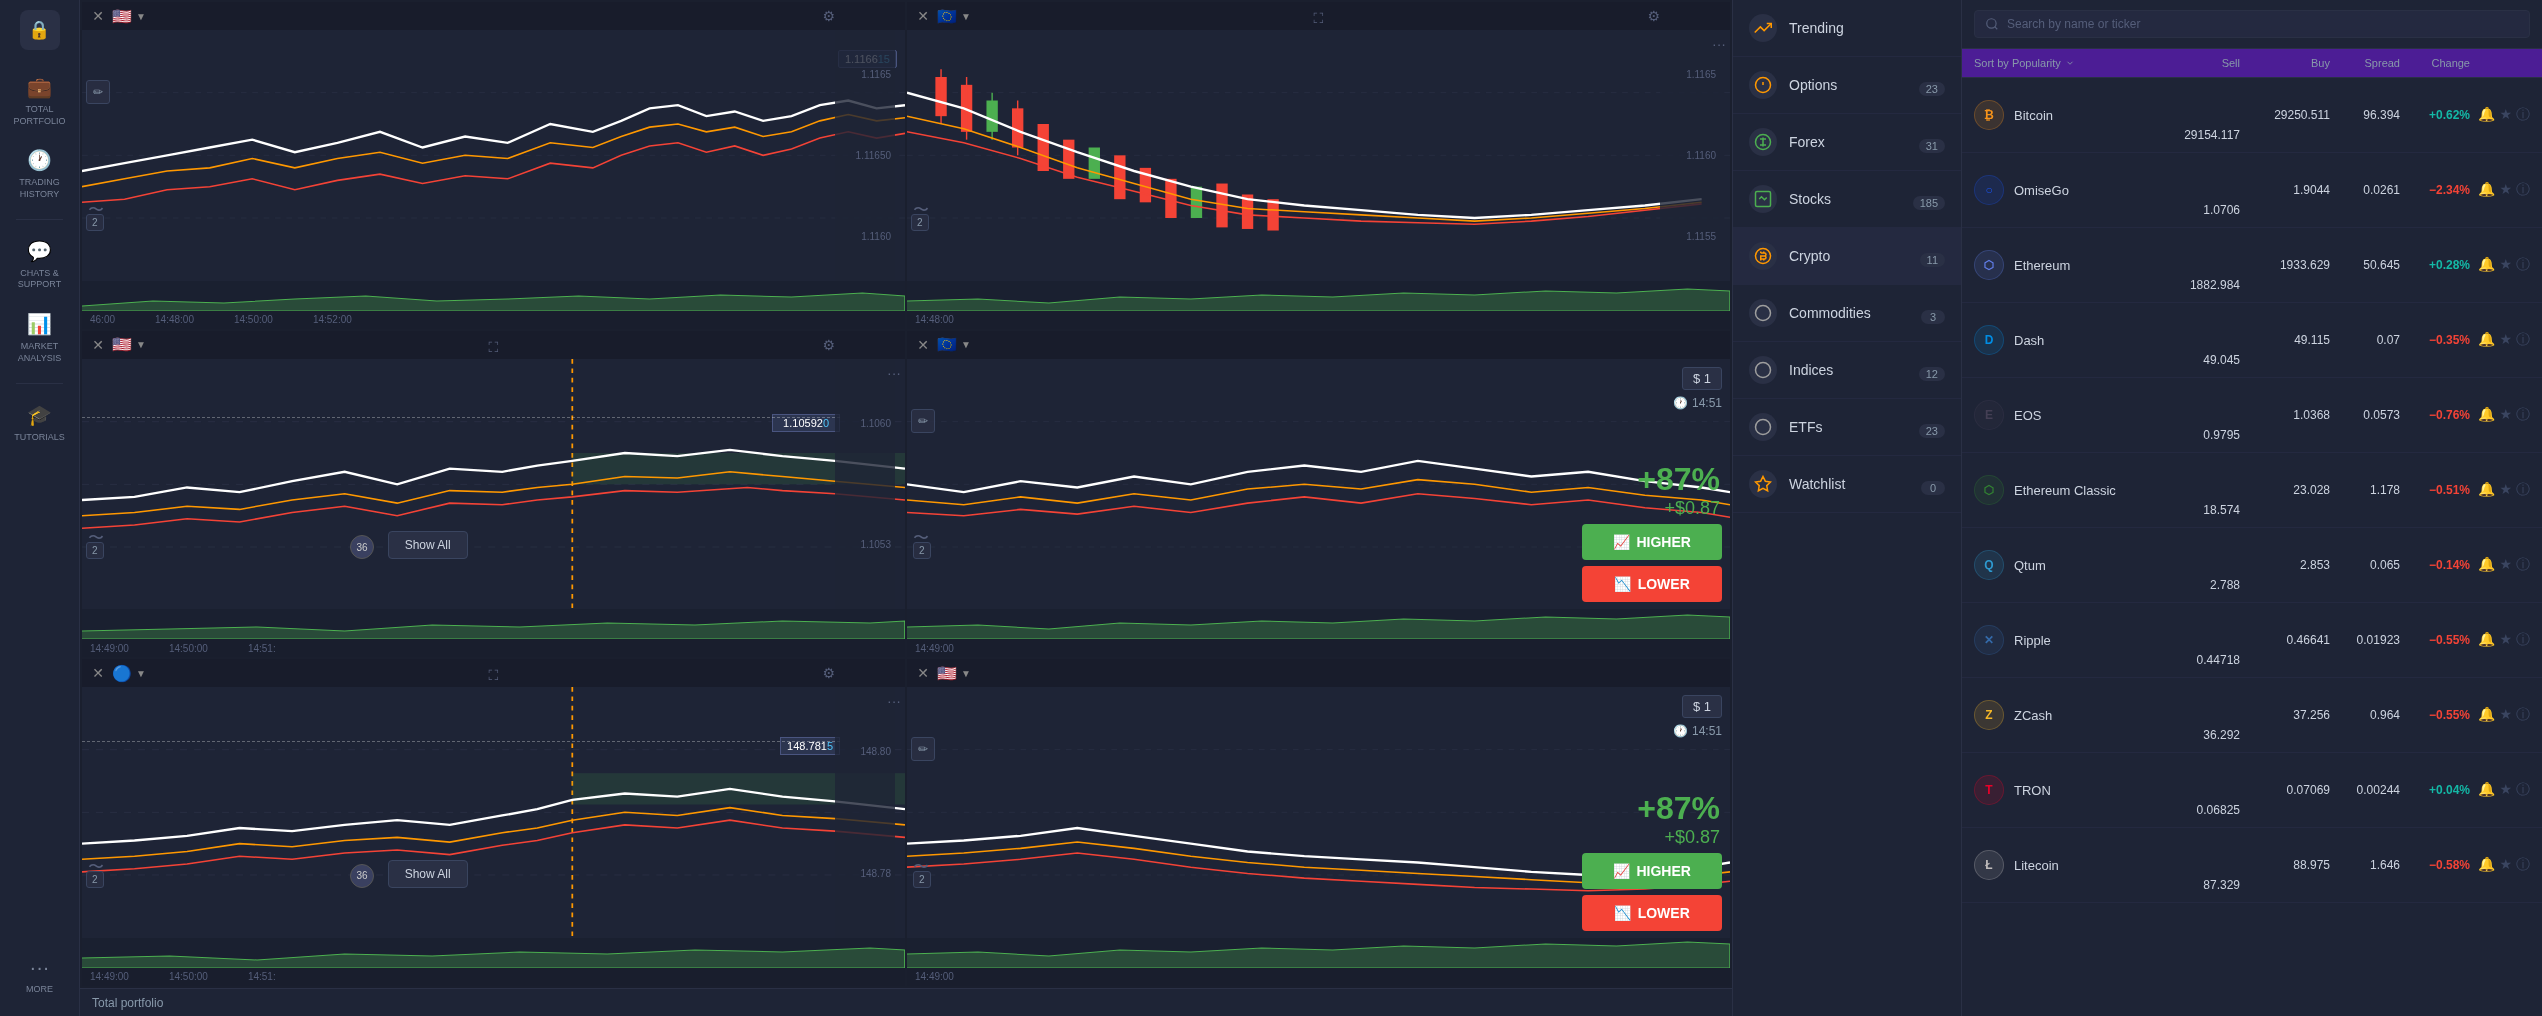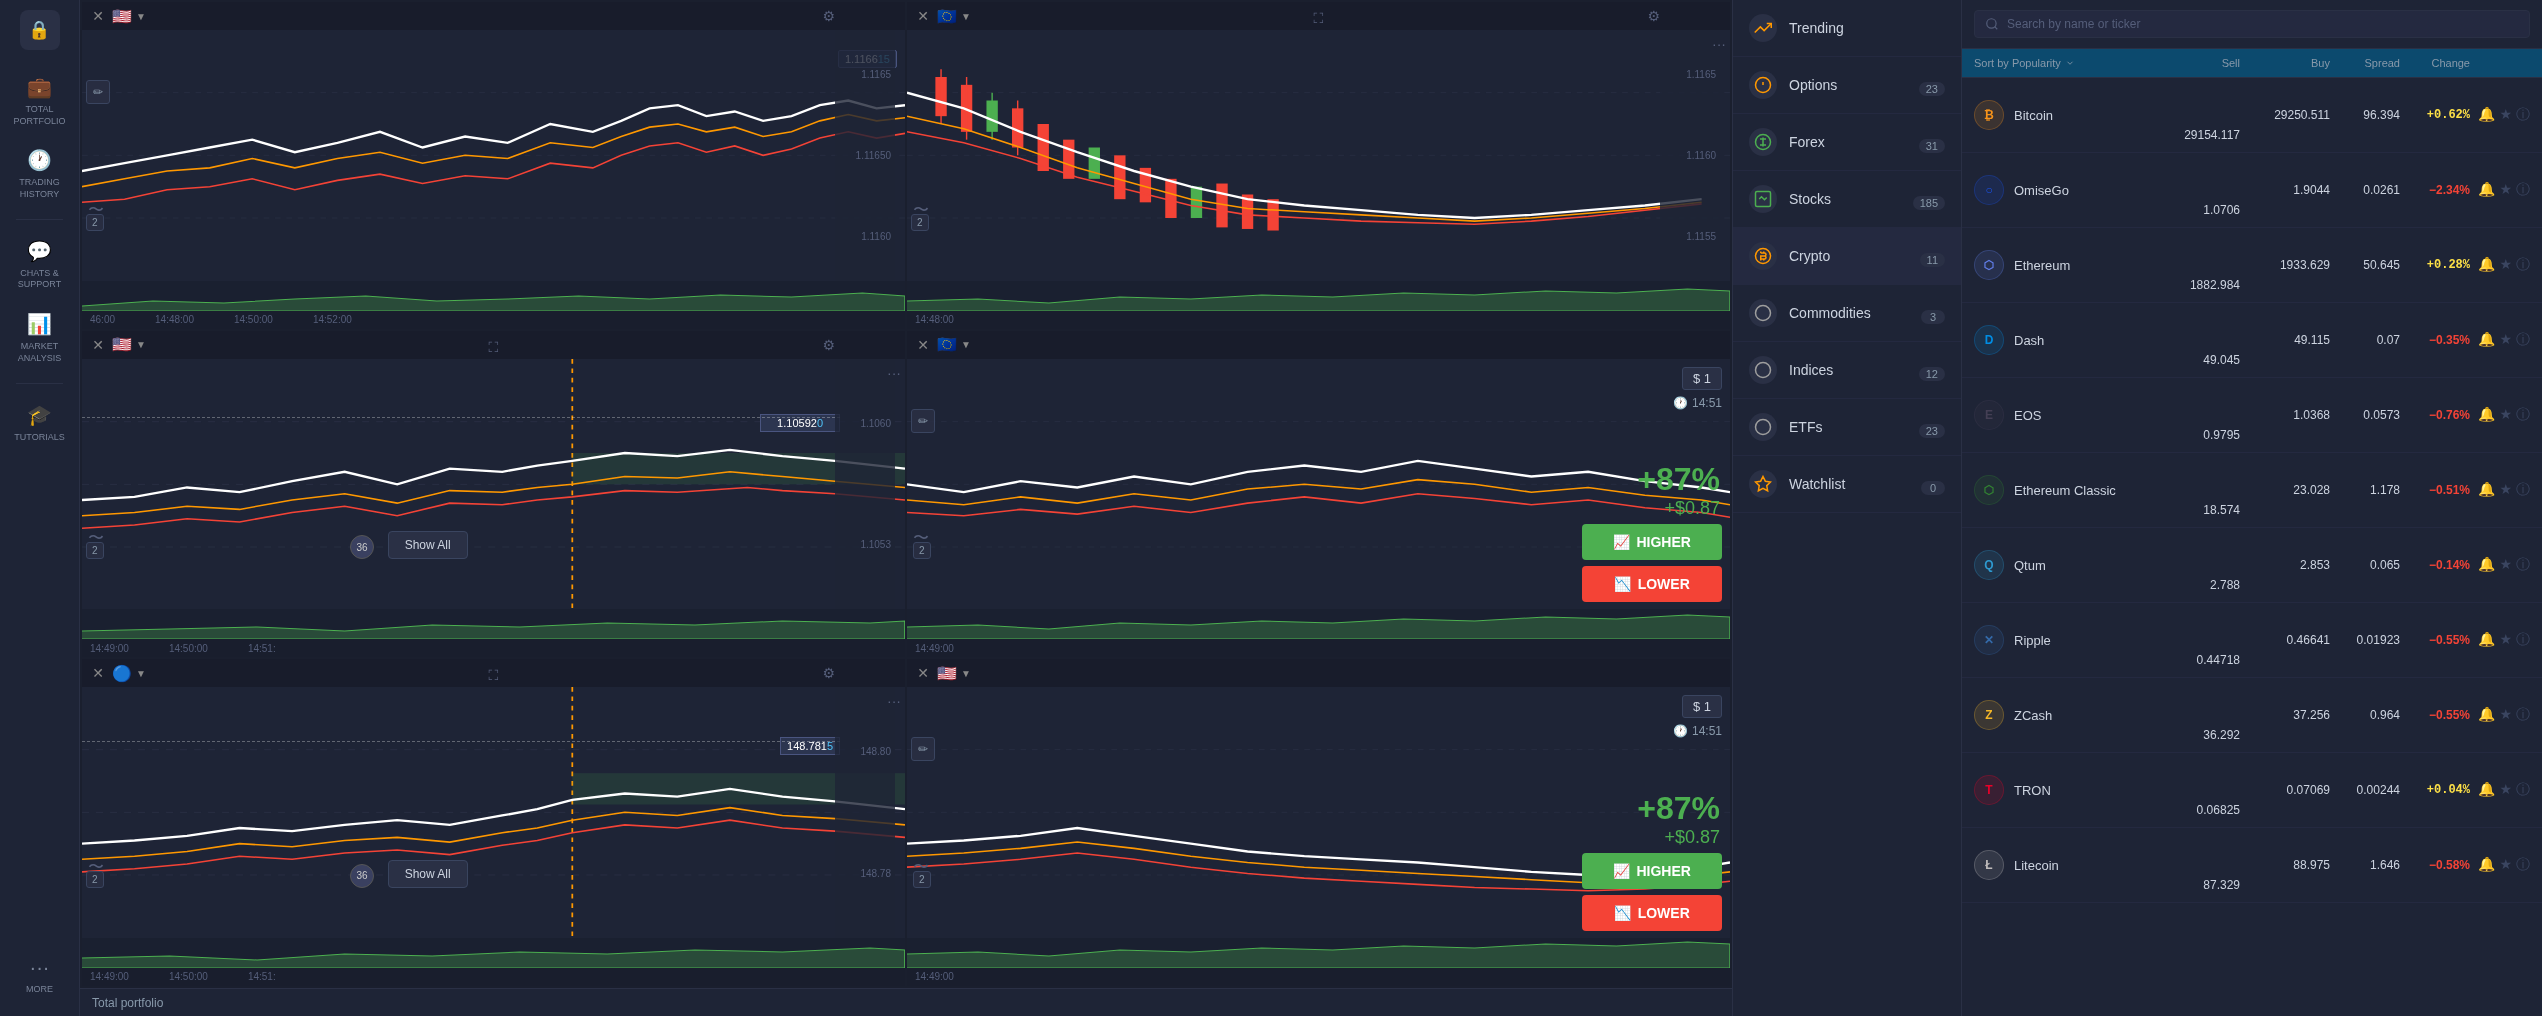--- a/index.html
+++ b/index.html
@@ -271,21 +271,21 @@
       flex: 1;
     }
 
     .search-input-wrap input::placeholder { color: #555e7a; }
 
     .crypto-table-header {
       display: flex;
       align-items: center;
       padding: 8px 12px;
       border-bottom: 1px solid #2a3045;
-      background: #0c4a6e;
+      background: #4c1d95;
     }
 
     .sort-by {
       flex: 1;
       color: #8899aa;
       font-size: 11px;
       display: flex; align-items: center; gap: 4px;
       cursor: pointer;
     }
 
@@ -334,21 +334,21 @@
     .crypto-buy { width: 90px; }
     .crypto-spread { width: 70px; }
 
     .crypto-change {
       width: 70px;
       text-align: right;
       font-size: 12px;
       font-weight: 600;
     }
 
-    .crypto-change.positive { color: #fde047; font-family: Liberation Mono, monospace; }
+    .crypto-change.positive { color: #14b8a6; }
     .crypto-change.negative { color: #f44336; }
 
     .crypto-actions {
       display: flex;
       gap: 4px;
       margin-left: 8px;
     }
 
     .action-icon {
       color: #3a4560;
@@ -618,21 +618,21 @@
           <line x1="0" y1="120" x2="470" y2="120" stroke="#2a3045" stroke-width="0.5" stroke-dasharray="4,4"></line>
 
           <line x1="280" y1="0" x2="280" y2="160" stroke="#ff9800" stroke-width="1" stroke-dasharray="3,3"></line>
 
           <rect x="280" y="60" width="190" height="20" fill="rgba(76,175,80,0.15)"></rect>
           <polyline fill="none" stroke="#fff" stroke-width="1.5" points="0,90 30,88 60,82 90,85 120,78 150,72 180,80 210,70 240,72 260,68 280,65 310,60 340,62 370,58 400,62 430,65 470,70"></polyline>
           <polyline fill="none" stroke="#ff9800" stroke-width="1" points="0,100 30,98 60,94 90,96 120,90 150,86 180,92 210,84 240,85 260,82 280,80 310,75 340,76 370,72 400,75 430,78 470,82"></polyline>
           <polyline fill="none" stroke="#f44336" stroke-width="1" points="0,108 30,106 60,102 90,104 120,98 150,94 180,100 210,92 240,93 260,90 280,88 310,84 340,85 380,82 400,84 430,86 470,90"></polyline>
         </svg>
 
-        <div style="position:absolute;right:65px;top:55px;background:#2c3550;border:1px solid #4a5580;padding:2px 16px;font-size:11px;color:#fff;">
+        <div style="position:absolute;right:65px;top:55px;background:#2c3550;border:1px solid #4a5580;padding:2px 10px;font-size:11px;color:#fff;">
           1.10592<span style="color:#4fc3f7;">0</span>
         </div>
 
         <div style="position:absolute;left:0;right:65px;top:58px;border-top:1px dashed rgba(255,255,255,0.3);"></div>
         <div class="price-scale">
           <div class="price-tick">1.1060</div>
           <div class="price-tick">1.1053</div>
         </div>
         <div class="zoom-badge">2</div>
         <div style="position:absolute;left:6px;bottom:60px;color:#555e7a;font-size:16px;">〜</div>

